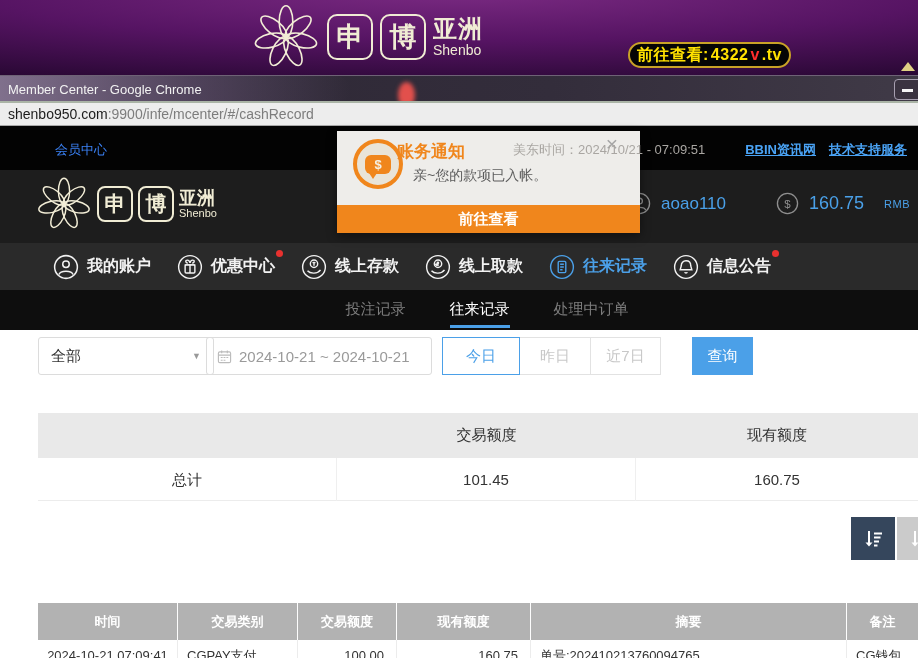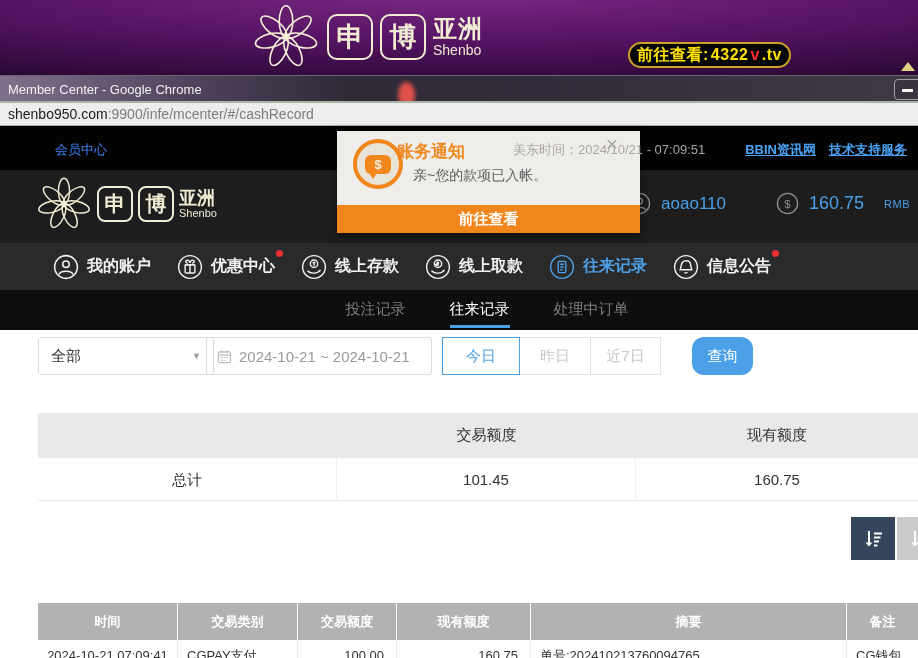--- a/index.html
+++ b/index.html
@@ -91,21 +91,21 @@
   .cal-icon { width:15px; height:15px; color:#bbb; }
   .quickgroup { position:absolute; left:442px; top:7px; display:flex; }
   .quickbtn { height:38px; border:1px solid #e2e2e2; background:#fff; font-size:15px; color:#c8c8c8;
     font-family:inherit; cursor:pointer; }
   .quickbtn + .quickbtn { margin-left:-1px; }
   .qb-today { width:78px; }
   .qb-yest { width:72px; }
   .qb-week { width:71px; }
   .quickbtn.active { border:1px solid #4ba0e8; color:#4ba0e8; position:relative; z-index:2; background:#fff; }
   .searchbtn { position:absolute; left:692px; top:7px; width:61px; height:38px; background:#4ba0e8;
-    border:none; border-radius:12px; color:#fff; font-size:15px; font-family:inherit; cursor:pointer; }
+    border:none; border-radius:0; color:#fff; font-size:15px; font-family:inherit; cursor:pointer; }
 
   
   .summary { position:absolute; left:38px; top:83px; width:880px; }
   .sum-head { display:flex; height:45px; background:#e9e9e9; align-items:center; }
   .sum-row { display:flex; height:43px; background:#fff; align-items:center; border-bottom:1px solid #ececec; }
   .sum-cell { text-align:center; font-size:15px; color:#333; }
   .sc0 { width:299px; } .sc1 { width:299px; } .sc2 { width:282px; }
   .sum-row .sum-cell { border-right:1px solid #efefef; height:43px; line-height:43px; }
   .sum-row .sum-cell:last-child { border-right:none; }
 

